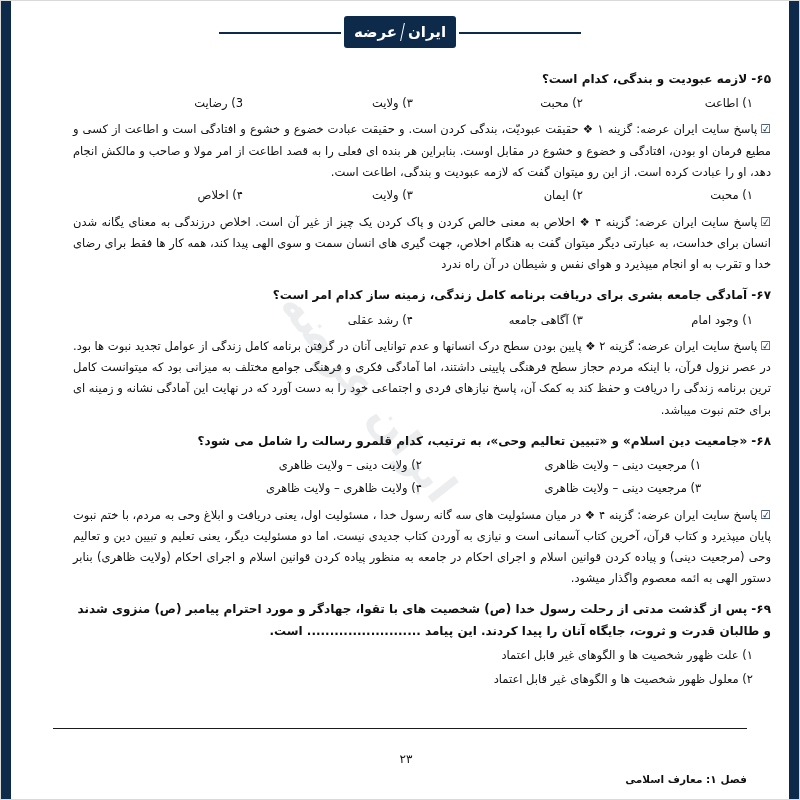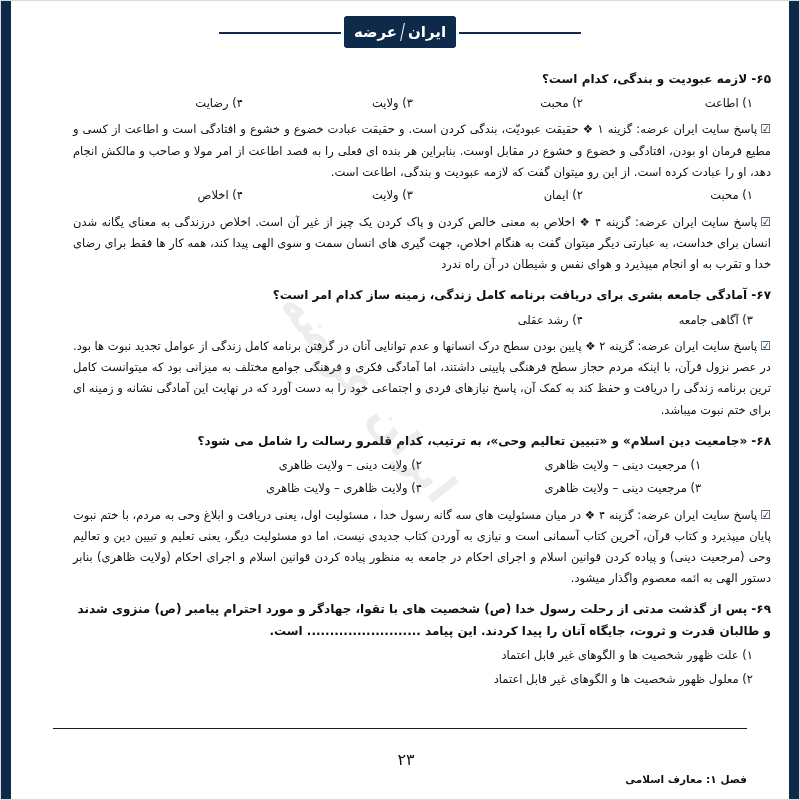--- a/index.html
+++ b/index.html
@@ -123,21 +123,21 @@
     left:30px;right:30px;bottom:14px;
     border-top:1px solid #1b1b1b;
     padding-top:4px;
     display:flex;
     align-items:center;
     justify-content:space-between;
     font-size:10.5px;
     font-weight:bold;
   }
   .footer .center{
-    position:absolute;left:12px;right:0;text-align:center;font-weight:normal;font-size:16px;
+    position:absolute;left:12px;right:0;text-align:center;font-weight:normal;font-size:12px;
   }
   .footer .chapter{color:#111;margin-top:40px;}
   .spacer{width:60px;}
 </style>
 </head>
 <body>
 
 <div class="page">
   <div class="frame-right"></div>
   <div class="frame-left"></div>
@@ -155,38 +155,39 @@
       </div>
     </div>
 
     <div class="doc">
 
       <div class="q-title">۶۵- لازمه عبودیت و بندگی، کدام است؟</div>
       <div class="options four-col indent">
         <div class="opt">۱) اطاعت</div>
         <div class="opt">۲) محبت</div>
         <div class="opt">۳) ولایت</div>
-        <div class="opt">۴) رضایت</div>
+        <div class="opt">3) رضایت</div>
       </div>
       <div class="answer">
         <span class="tick">☑</span><span>پاسخ سایت ایران عرضه: گزینه ۱ ❖ حقیقت عبودیّت، بندگی کردن است. و حقیقت عبادت خضوع و خشوع و افتادگی است و اطاعت از کسی و مطیع فرمان او بودن، افتادگی و خضوع و خشوع در مقابل اوست. بنابراین هر بنده ای فعلی را به قصد اطاعت از امر مولا و صاحب و مالکش انجام دهد، او را عبادت کرده است. از این رو میتوان گفت که لازمه عبودیت و بندگی، اطاعت است.</span>
       </div>
 
       <div class="options four-col indent">
         <div class="opt">۱) محبت</div>
         <div class="opt">۲) ایمان</div>
         <div class="opt">۳) ولایت</div>
         <div class="opt">۴) اخلاص</div>
       </div>
       <div class="answer">
         <span class="tick">☑</span><span>پاسخ سایت ایران عرضه: گزینه ۴ ❖ اخلاص به معنی خالص کردن و پاک کردن یک چیز از غیر آن است. اخلاص درزندگی به معنای یگانه شدن انسان برای خداست، به عبارتی دیگر میتوان گفت به هنگام اخلاص، جهت گیری های انسان سمت و سوی الهی پیدا کند، همه کار ها  فقط برای رضای خدا و تقرب به او  انجام میپذیرد و هوای نفس و شیطان در آن راه ندرد</span>
       </div>
 
       <div class="q-title">۶۷- آمادگی جامعه بشری برای دریافت برنامه کامل زندگی، زمینه ساز کدام امر است؟</div>
       <div class="options four-col indent">
+        <div class="opt">۱) وجود امام</div>
         <div class="opt">۳) آگاهی جامعه</div>
         <div class="opt">۴) رشد عقلی</div>
       </div>
       <div class="answer">
         <span class="tick">☑</span><span>پاسخ سایت ایران عرضه: گزینه ۲ ❖ پایین بودن سطح درک انسانها و عدم توانایی آنان در گرفتن برنامه  کامل زندگی از عوامل تجدید نبوت ها بود. در عصر نزول قرآن، با اینکه مردم حجاز سطح فرهنگی پایینی داشتند، اما آمادگی فکری و فرهنگی جوامع مختلف به میزانی بود که میتوانست کامل ترین برنامه زندگی را دریافت و حفظ کند به کمک آن، پاسخ نیازهای فردی و اجتماعی خود را به دست آورد که در نهایت این آمادگی نشانه و زمینه ای برای ختم نبوت میباشد.</span>
       </div>
 
       <div class="q-title">۶۸- «جامعیت دین اسلام» و «تبیین تعالیم وحی»، به ترتیب، کدام قلمرو رسالت را شامل می شود؟</div>
       <div class="options two-col">
         <div class="opt">۱) مرجعیت دینی – ولایت ظاهری</div>

